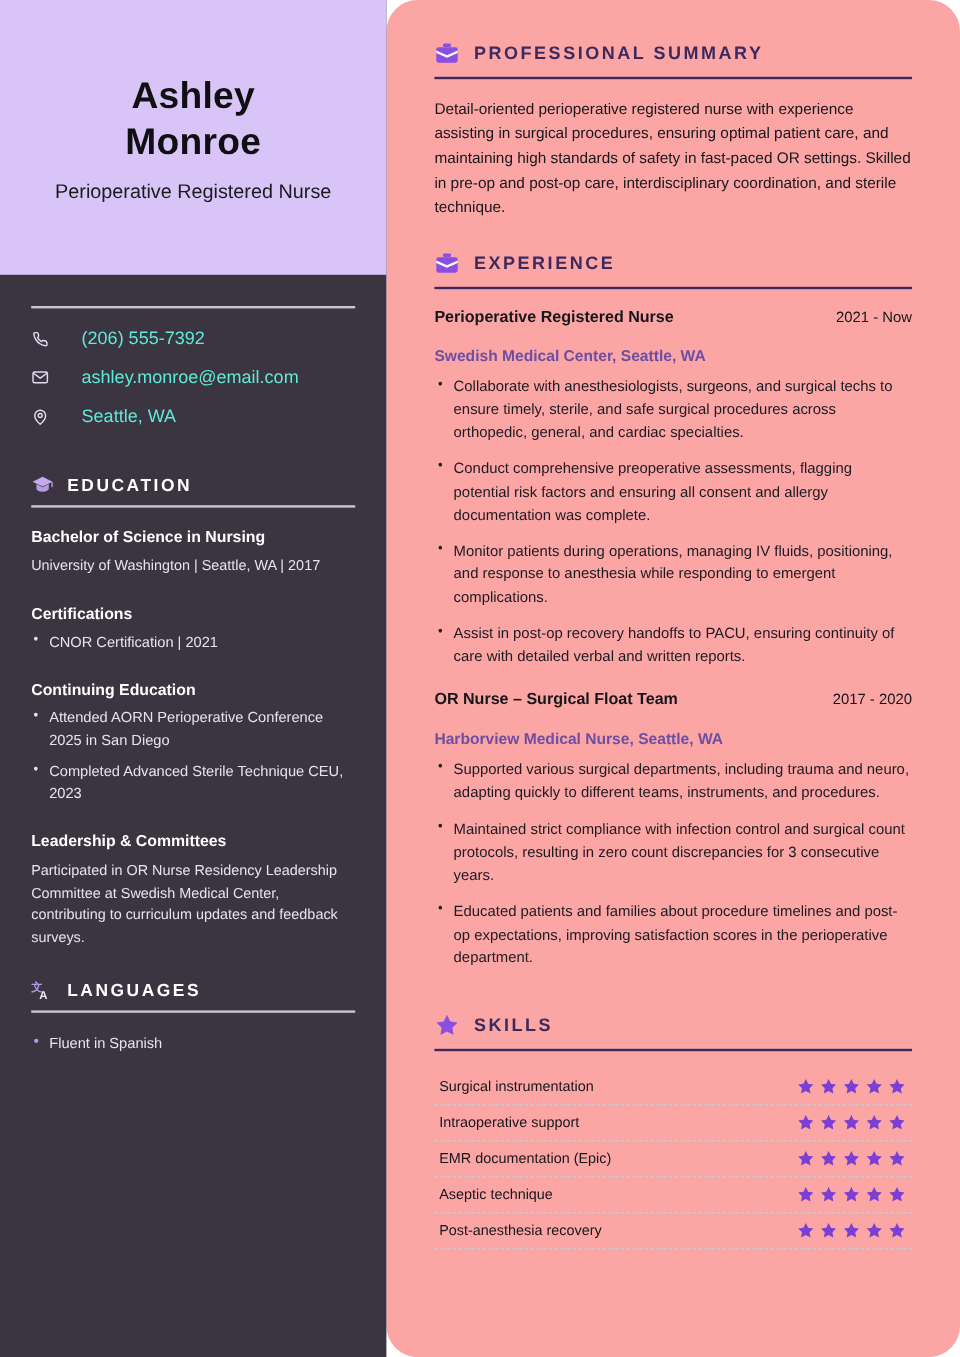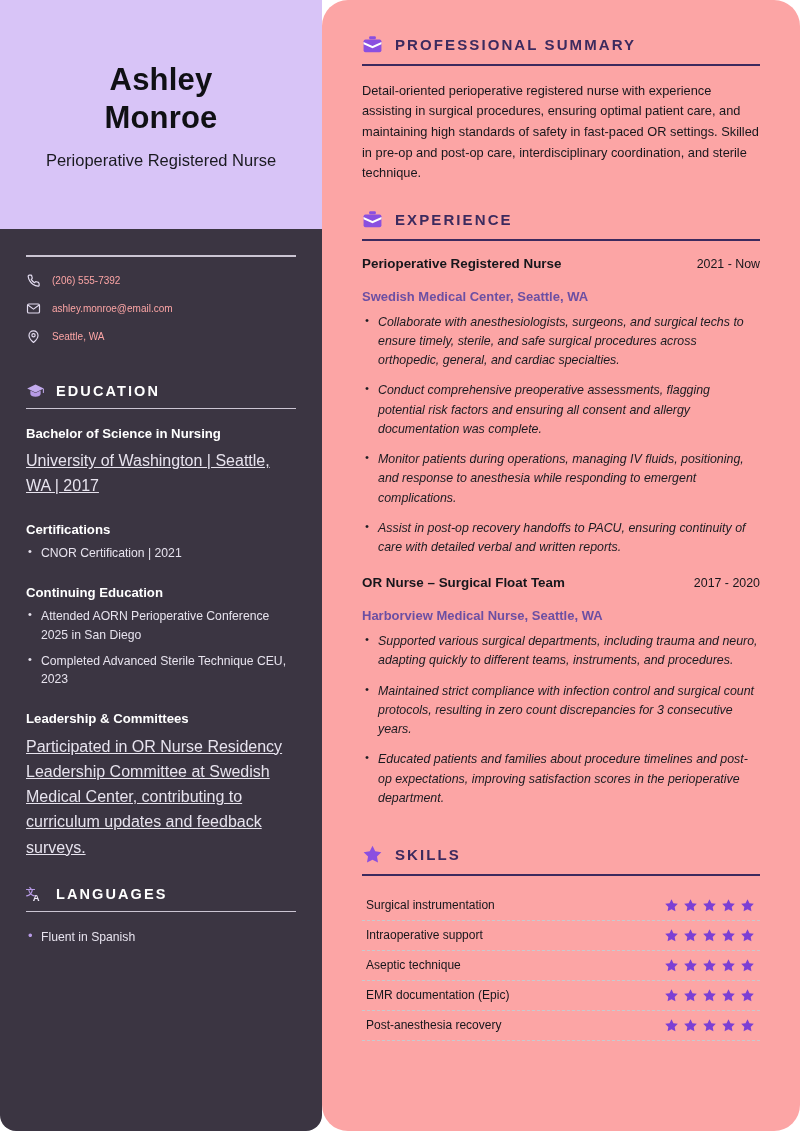--- a/index.html
+++ b/index.html
@@ -10,21 +10,20 @@
     overflow: hidden;
   }
   .page { position: relative; width: 800px; height: 1131px; background:#fff; display: flex; }
 
   
   .sidebar {
     width: 322px; height: 1131px;
     background: #3b3542;
     flex: 0 0 322px;
     position: relative;
-    border-radius: 16px;
   }
   .namecard {
     background: #d8c4f7;
     padding: 34px 26px 30px 26px;
     text-align: center;
     min-height: 229px;
     display: flex; flex-direction: column; justify-content: center;
   }
   .fullname {
     font-size: 31px; font-weight: 700; color: #101014;
@@ -45,25 +44,25 @@
     font-size: 14.5px; font-weight: 700; letter-spacing: 2.1px;
     color: #ffffff; text-transform: uppercase;
   }
   .rule-light { height: 1.5px; background: #cbc5d3; margin-bottom: 16px; }
 
   .contact-row {
     display: flex; align-items: center; gap: 11px;
     margin-bottom: 13px;
   }
   .contact-row .ico { width: 15px; height: 15px; flex: 0 0 15px; }
-  .contact-txt { font-size: 10px; color: #fca5a5; line-height: 1.3; }
+  .contact-txt { font-size: 15px; color: #5eead4; line-height: 1.3; margin-left: 16px; }
 
   .side-block { margin-top: 22px; }
   .side-h { font-size: 13.2px; font-weight: 700; color:#ffffff; margin-bottom: 6px; line-height:1.3; }
-  .side-p { font-size: 16px; color: #e7e3ee; line-height: 1.58; text-decoration: underline; }
+  .side-p { font-size: 12px; color: #e7e3ee; line-height: 1.58; }
   ul.side-ul { list-style: none; margin: 2px 0 0 0; }
   ul.side-ul li {
     position: relative; padding-left: 15px; margin-bottom: 8px;
     font-size: 12.2px; color: #e7e3ee; line-height: 1.5;
   }
   ul.side-ul li::before {
     content: "\2022"; position: absolute; left: 2px; top: -1px;
     color: #e7e3ee; font-size: 11px;
   }
   ul.lang-ul li::before { color: #b79ae6; font-size: 13px; top: -2px; }
@@ -86,21 +85,21 @@
   .summary-p { font-size: 12.8px; color: #17171c; line-height: 1.62; }
 
   .job { margin-bottom: 18px; }
   .job-top { display:flex; justify-content: space-between; align-items: baseline; gap: 10px; }
   .job-title { font-size: 13.4px; font-weight: 700; color: #16161b; }
   .job-date { font-size: 12.4px; color: #16161b; white-space: nowrap; }
   .job-org { font-size: 13px; font-weight: 700; color: #6c4fa3; margin-top: 18px; }
   ul.job-ul { list-style: none; margin: 9px 0 0 0; }
   ul.job-ul li {
     position: relative; padding-left: 16px; margin-bottom: 11px;
-    font-size: 12.4px; color: #1b1b21; line-height: 1.55; font-style: italic;
+    font-size: 12.4px; color: #1b1b21; line-height: 1.55;
   }
   ul.job-ul li::before {
     content: "\2022"; position: absolute; left: 3px; top: -1px; color: #1b1b21; font-size: 11px;
   }
 
   .skills-wrap { margin-top: 2px; }
   .skill-row {
     display: flex; justify-content: space-between; align-items: center;
     padding: 7px 0 7px 4px;
     border-bottom: 1.3px dashed #c9c9cf;
@@ -335,42 +334,42 @@
             <svg class="star" viewBox="0 0 24 24">
                 <path d="M12 1.9l3.1 6.4 7 1-5 4.9 1.2 7-6.3-3.3-6.3 3.3 1.2-7-5-4.9 7-1z" fill="#7c3fd4"></path>
               </svg>
             <svg class="star" viewBox="0 0 24 24">
                 <path d="M12 1.9l3.1 6.4 7 1-5 4.9 1.2 7-6.3-3.3-6.3 3.3 1.2-7-5-4.9 7-1z" fill="#7c3fd4"></path>
               </svg>
           </span>
         </div>
 
         <div class="skill-row">
+          <span class="skill-name">EMR documentation (Epic)</span>
+          <span class="stars">
+            <svg class="star" viewBox="0 0 24 24">
+                <path d="M12 1.9l3.1 6.4 7 1-5 4.9 1.2 7-6.3-3.3-6.3 3.3 1.2-7-5-4.9 7-1z" fill="#7c3fd4"></path>
+              </svg>
+            <svg class="star" viewBox="0 0 24 24">
+                <path d="M12 1.9l3.1 6.4 7 1-5 4.9 1.2 7-6.3-3.3-6.3 3.3 1.2-7-5-4.9 7-1z" fill="#7c3fd4"></path>
+              </svg>
+            <svg class="star" viewBox="0 0 24 24">
+                <path d="M12 1.9l3.1 6.4 7 1-5 4.9 1.2 7-6.3-3.3-6.3 3.3 1.2-7-5-4.9 7-1z" fill="#7c3fd4"></path>
+              </svg>
+            <svg class="star" viewBox="0 0 24 24">
+                <path d="M12 1.9l3.1 6.4 7 1-5 4.9 1.2 7-6.3-3.3-6.3 3.3 1.2-7-5-4.9 7-1z" fill="#7c3fd4"></path>
+              </svg>
+            <svg class="star" viewBox="0 0 24 24">
+                <path d="M12 1.9l3.1 6.4 7 1-5 4.9 1.2 7-6.3-3.3-6.3 3.3 1.2-7-5-4.9 7-1z" fill="#7c3fd4"></path>
+              </svg>
+          </span>
+        </div>
+
+        <div class="skill-row">
           <span class="skill-name">Aseptic technique</span>
-          <span class="stars">
-            <svg class="star" viewBox="0 0 24 24">
-                <path d="M12 1.9l3.1 6.4 7 1-5 4.9 1.2 7-6.3-3.3-6.3 3.3 1.2-7-5-4.9 7-1z" fill="#7c3fd4"></path>
-              </svg>
-            <svg class="star" viewBox="0 0 24 24">
-                <path d="M12 1.9l3.1 6.4 7 1-5 4.9 1.2 7-6.3-3.3-6.3 3.3 1.2-7-5-4.9 7-1z" fill="#7c3fd4"></path>
-              </svg>
-            <svg class="star" viewBox="0 0 24 24">
-                <path d="M12 1.9l3.1 6.4 7 1-5 4.9 1.2 7-6.3-3.3-6.3 3.3 1.2-7-5-4.9 7-1z" fill="#7c3fd4"></path>
-              </svg>
-            <svg class="star" viewBox="0 0 24 24">
-                <path d="M12 1.9l3.1 6.4 7 1-5 4.9 1.2 7-6.3-3.3-6.3 3.3 1.2-7-5-4.9 7-1z" fill="#7c3fd4"></path>
-              </svg>
-            <svg class="star" viewBox="0 0 24 24">
-                <path d="M12 1.9l3.1 6.4 7 1-5 4.9 1.2 7-6.3-3.3-6.3 3.3 1.2-7-5-4.9 7-1z" fill="#7c3fd4"></path>
-              </svg>
-          </span>
-        </div>
-
-        <div class="skill-row">
-          <span class="skill-name">EMR documentation (Epic)</span>
           <span class="stars">
             <svg class="star" viewBox="0 0 24 24">
                 <path d="M12 1.9l3.1 6.4 7 1-5 4.9 1.2 7-6.3-3.3-6.3 3.3 1.2-7-5-4.9 7-1z" fill="#7c3fd4"></path>
               </svg>
             <svg class="star" viewBox="0 0 24 24">
                 <path d="M12 1.9l3.1 6.4 7 1-5 4.9 1.2 7-6.3-3.3-6.3 3.3 1.2-7-5-4.9 7-1z" fill="#7c3fd4"></path>
               </svg>
             <svg class="star" viewBox="0 0 24 24">
                 <path d="M12 1.9l3.1 6.4 7 1-5 4.9 1.2 7-6.3-3.3-6.3 3.3 1.2-7-5-4.9 7-1z" fill="#7c3fd4"></path>
               </svg>

